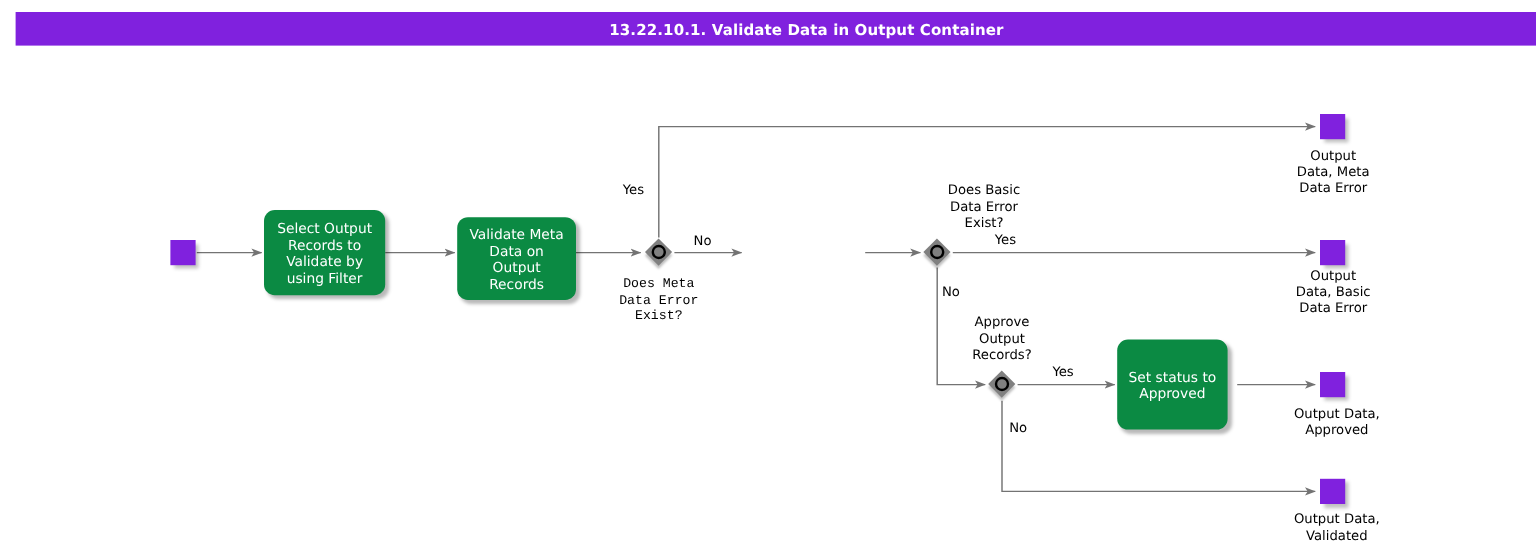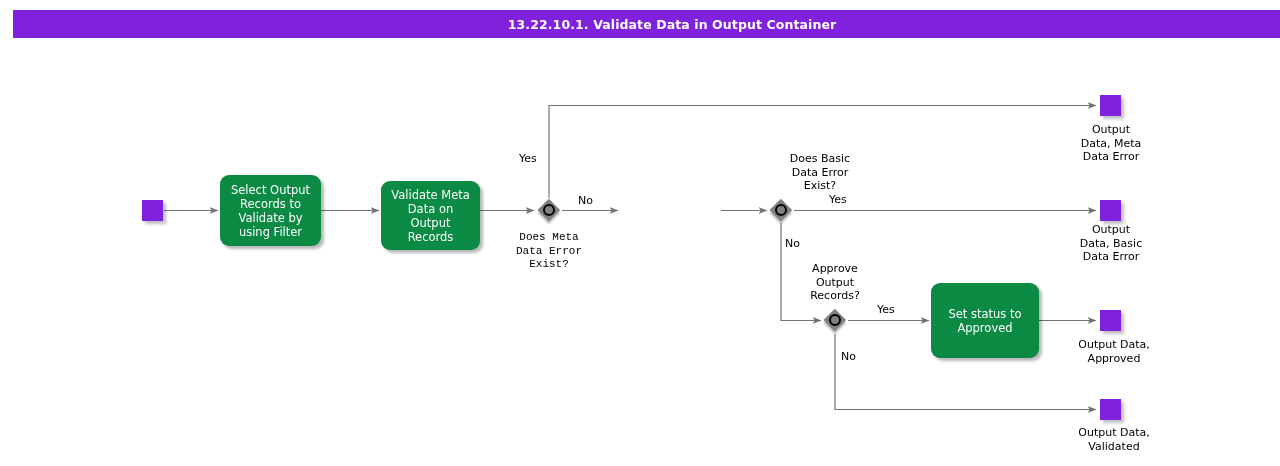--- a/index.html
+++ b/index.html
@@ -105,21 +105,21 @@
   <div class="task" style="left:220px;top:175px;width:101px;height:71px;">Select Output
 Records to
 Validate by
 using Filter</div>
 
   <div class="task" style="left:381px;top:181px;width:99px;height:69px;">Validate Meta
 Data on Output
 Records</div>
 
 
-  <div class="task" style="left:931px;top:283px;width:108px;height:75px;">Set status to
+  <div class="task" style="left:931px;top:283px;width:92px;height:75px;">Set status to
 Approved</div>
 
   <div class="gw" style="left:538px;top:199px;">
     <div class="dia"></div>
     <div class="ring"></div>
   </div>
   <div class="gw-label" style="left:499px;top:231px;width:100px;font-family:Liberation Mono, monospace;">Does Meta
 Data Error
 Exist?</div>
 

